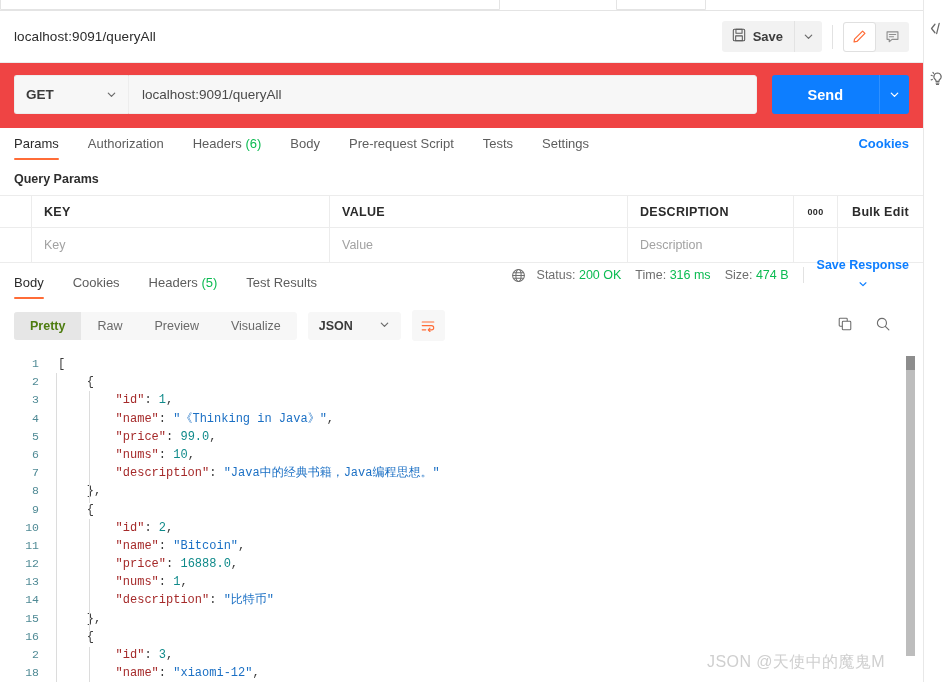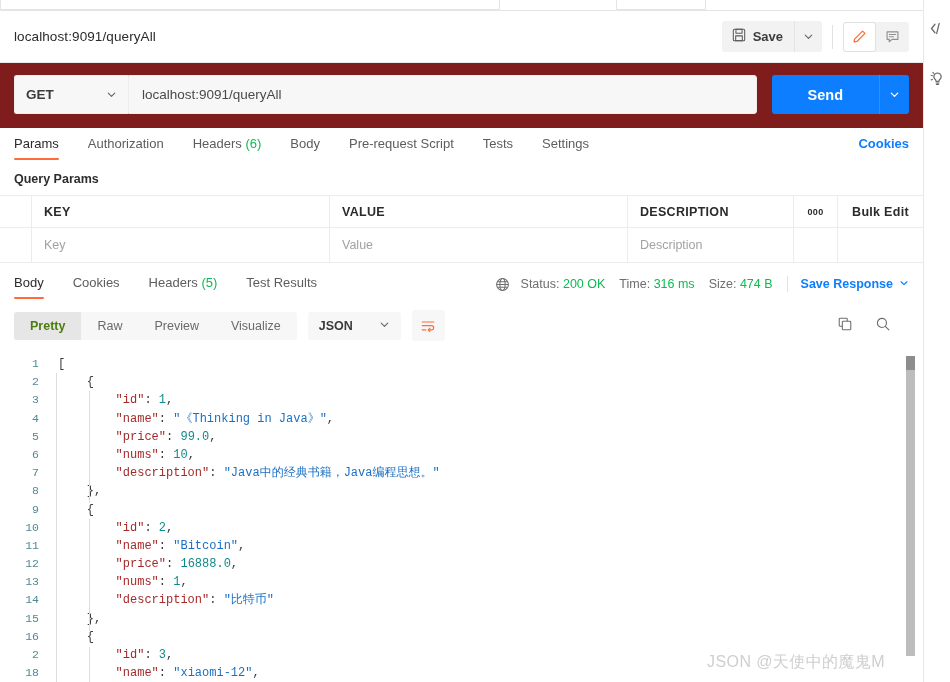--- a/index.html
+++ b/index.html
@@ -51,21 +51,21 @@
     background:#f2f2f2; width:27px; display:flex; align-items:center; justify-content:center; cursor:pointer;
   }
   .divider-v { width:1px; height:24px; background:#e2e2e2; margin: 0 10px; }
   .icon-pair { display:flex; align-items:stretch; background:#f2f2f2; border-radius:3px; }
   .icon-btn {
     width:33px; height:30px; display:flex; align-items:center; justify-content:center; cursor:pointer;
   }
   .icon-btn.active { background:#fff; border:1px solid #e0e0e0; border-radius:3px; }
 
   
-  .urlrow { display:flex; align-items:center; padding: 12px 14px 14px 14px; gap:0; background:#7f1d1d; }
+  .urlrow { display:flex; align-items:center; padding: 12px 14px 14px 14px; gap:0; background:#ef4444; }
   .method-box {
     width: 114px; height: 39px; background:#f7f7f7; border:1px solid #ededed; border-right:none;
     border-radius:3px 0 0 3px; display:flex; align-items:center; justify-content:space-between;
     padding: 0 11px; cursor:pointer;
   }
   .method-label { font-size:13.5px; font-weight:600; color:#3b3b3b; }
   .url-box {
     flex:1; height:39px; background:#f7f7f7; border:1px solid #ededed; border-radius:0 3px 3px 0;
     display:flex; align-items:center; padding:0 13px; cursor:text;
   }
@@ -114,21 +114,21 @@
   
   .resp-head {
     display:flex; align-items:flex-end; padding: 12px 14px 0 14px; height:36px; position:relative;
   }
   .resp-tabs { display:flex; align-items:flex-end; }
   .resp-meta { margin-left:auto; display:flex; align-items:center; gap:0; padding-bottom:7px; }
   .globe { margin-right:11px; display:flex; color:#6e6e6e; }
   .meta-item { font-size:12.5px; color:#6e6e6e; margin-right:14px; }
   .meta-item b { font-weight:400; color:#0cbb52; }
   .meta-sep { width:1px; height:16px; background:#e2e2e2; margin-right:13px; }
-  .save-resp { font-size:12.5px; color:#0d7eff; font-weight:600; display:flex; align-items:center; gap:6px; cursor:pointer; }
+  .save-resp { font-size:12.5px; color:#0d7eff; font-weight:600; display:flex; align-items:center; gap:6px; cursor:pointer;flex-direction:column; }
 
   
   .viewbar { display:flex; align-items:center; padding: 11px 14px 11px 14px; gap:0; }
   .segmented { display:flex; background:#f7f7f7; border-radius:3px; overflow:hidden; }
   .seg { font-size:12.5px; color:#6a6a6a; padding: 7px 16px; cursor:pointer; }
   .seg.active { background:#e6e6e6; color:#4d7c0f; font-weight:600; }
   .fmt-select {
     margin-left:11px; background:#f7f7f7; border-radius:3px; display:flex; align-items:center;
     gap:26px; padding: 7px 11px; font-size:12.5px; color:#3b3b3b; font-weight:600; cursor:pointer;
   }

